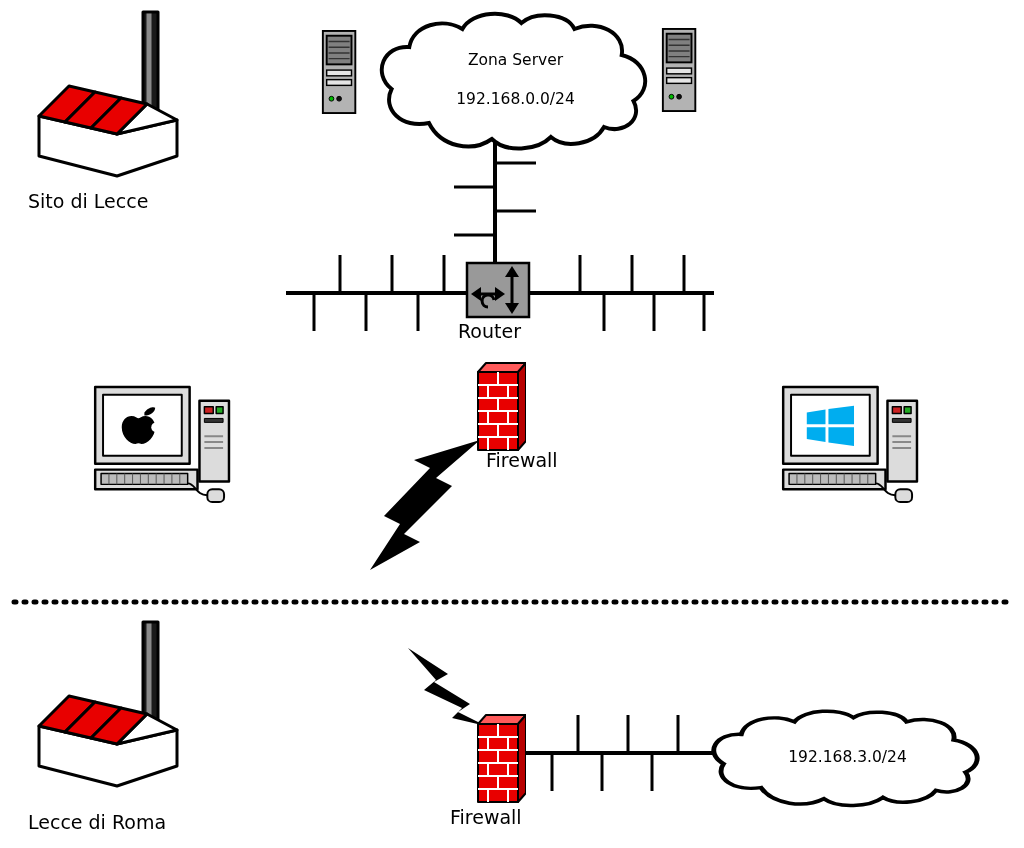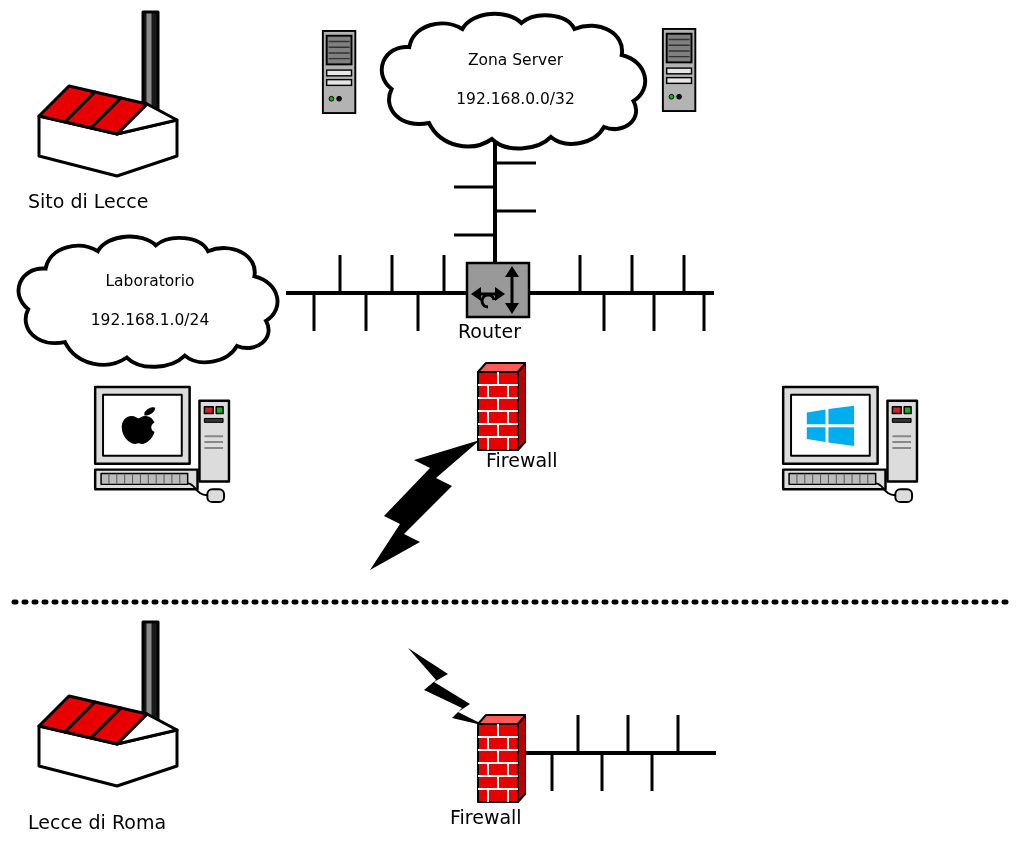--- a/index.html
+++ b/index.html
@@ -91,36 +91,35 @@
     <polygon fill="#000" points="480,440 436,478 452,486 404,534 420,542 370,570 400,524 384,516 430,468 414,460"></polygon>
     <polygon fill="#000" points="408,648 448,674 434,682 470,704 458,712 486,726 452,718 462,708 424,690 436,680"></polygon>
   </svg>
 
   <div class="cloud" style="left:368px;top:5px;width:295px;height:150px">
     <svg viewBox="0 0 300 150" preserveAspectRatio="none">
       <use href="#cloud-shape" fill="#fff" stroke="#000" stroke-width="4"></use>
     </svg>
     <div class="cloud-label">
       <div>Zona Server</div>
-      <div>192.168.0.0/32</div>
+      <div>192.168.0.0/24</div>
     </div>
   </div>
 
-  <div class="cloud" style="left:5px;top:228px;width:290px;height:145px">
+
+
+
+  <div class="cloud" style="left:700px;top:705px;width:295px;height:105px">
     <svg viewBox="0 0 300 150" preserveAspectRatio="none">
-      <use href="#cloud-shape" fill="#fff" stroke="#000" stroke-width="4"></use>
+      <use href="#cloud-shape" fill="#fff" stroke="#000" stroke-width="5"></use>
     </svg>
     <div class="cloud-label">
-      <div>Laboratorio</div>
-      <div>192.168.1.0/24</div>
+      <div>192.168.3.0/24</div>
     </div>
   </div>
-
-
-
 
   <div class="abs icon" style="left:25px;top:8px;width:160px;height:172px">
     <svg viewBox="0 0 160 172">
       <g stroke="#000" stroke-width="3" stroke-linejoin="round">
         <rect x="118" y="4" width="15" height="104" fill="#1a1a1a"></rect>
         <rect x="121.5" y="5.5" width="5" height="101" fill="#8a8a8a" stroke="none"></rect>
         <polygon points="14,108 40,114 66,120 92,126 152,112 152,148 92,168 14,148" fill="#fff"></polygon>
         <polygon points="92,126 122,96 152,112" fill="#fff"></polygon>
         <polygon points="14,108 44,78 70,84 40,114" fill="#e80000"></polygon>
         <polygon points="40,114 70,84 96,90 66,120" fill="#e80000"></polygon>

